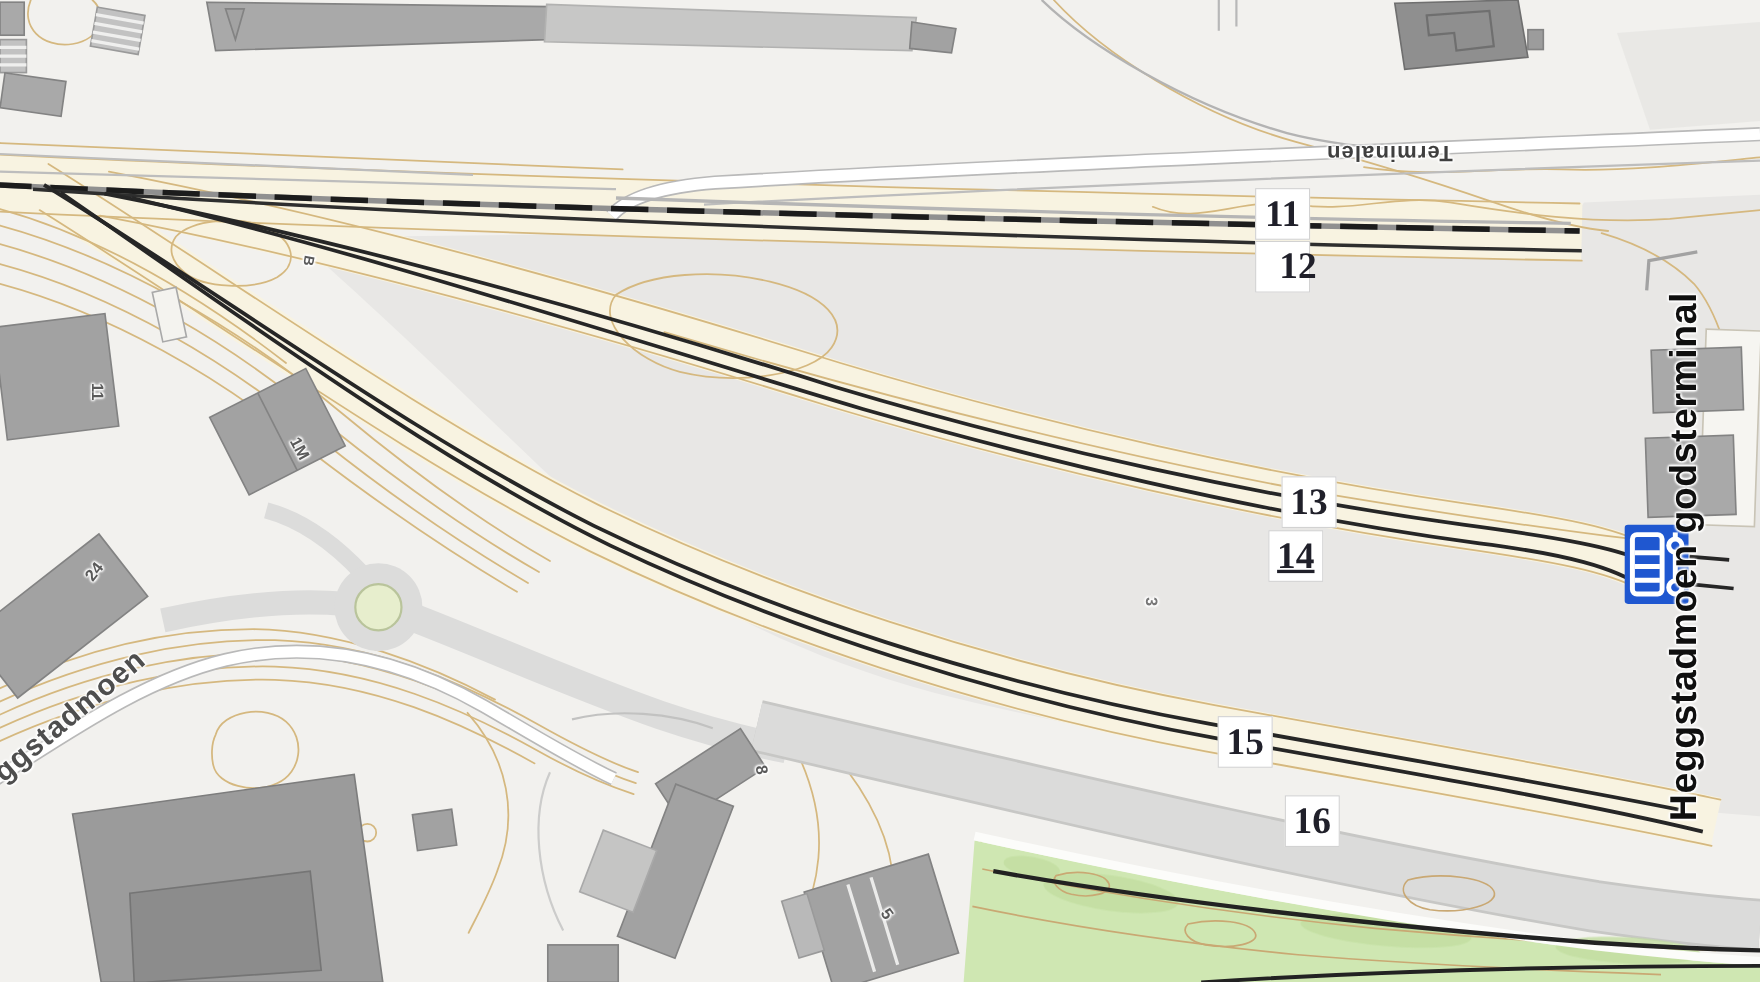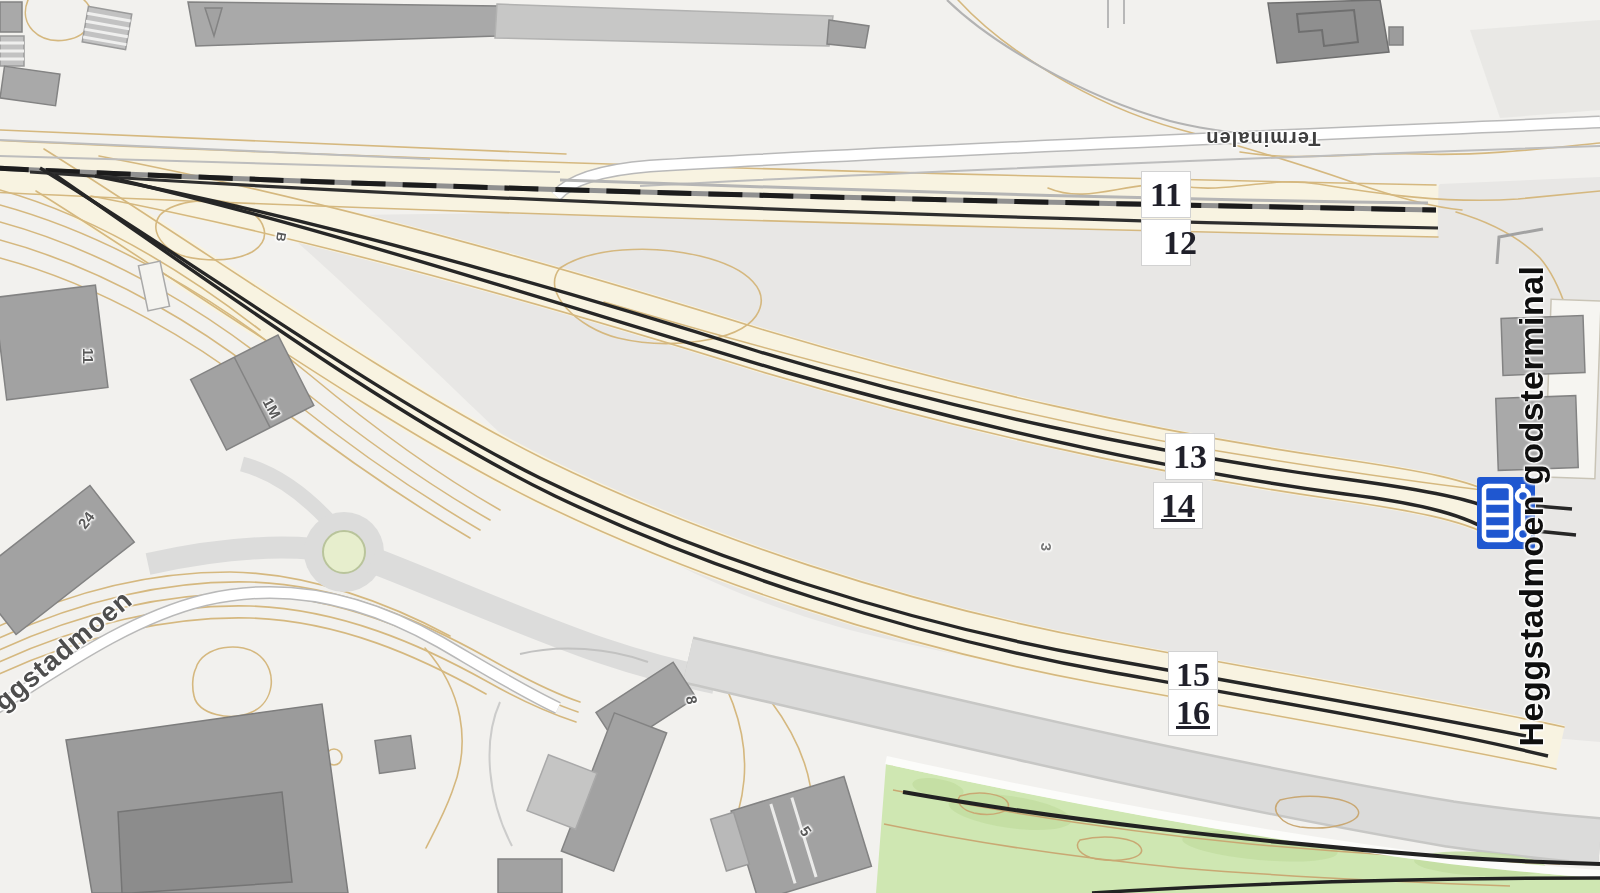--- a/index.html
+++ b/index.html
@@ -193,22 +193,22 @@
     <line x1="46" y1="7" x2="46" y2="65" stroke="#ffffff" stroke-width="4.5"></line>
     <circle cx="46" cy="19" r="6" fill="#1f57d0" stroke="#ffffff" stroke-width="4.5"></circle>
     <circle cx="46" cy="57" r="6" fill="#1f57d0" stroke="#ffffff" stroke-width="4.5"></circle>
   </g>
 </svg>
 
 <div class="tlabel" style="left:1141px;top:171px;">11</div>
 <div class="tlabel" style="left:1141px;top:219px;padding-left:28px;">12</div>
 <div class="tlabel" style="left:1153px;top:433px;margin-left:12px;">13</div>
 <div class="tlabel" style="left:1153px;top:482px;text-decoration:underline;">14</div>
-<div class="tlabel" style="left:1168px;top:651px;">15</div>
-<div class="tlabel" style="left:1168px;top:689px;text-decoration:underline;">16</div>
+<div class="tlabel" style="left:1107px;top:651px;">15</div>
+<div class="tlabel" style="left:1168px;top:723px;">16</div>
 
 <div id="lbl-terminalen" class="street halo">Terminalen</div>
 <div id="lbl-heggstadmoen" class="street halo">ggstadmoen</div>
 <div id="lbl-godsterminal" class="halo">Heggstadmoen godsterminal</div>
 
 <div class="bnum halo" style="left:88px;top:356px;transform:translate(-50%,-50%) rotate(90deg);">11</div>
 <div class="bnum halo" style="left:281px;top:237px;font-size:13px;transform:translate(-50%,-50%) rotate(100deg);">B</div>
 <div class="bnum halo" style="left:272px;top:408px;transform:translate(-50%,-50%) rotate(62deg);">1M</div>
 <div class="bnum halo" style="left:86px;top:520px;transform:translate(-50%,-50%) rotate(-52deg);">24</div>
 <div class="bnum halo" style="left:692px;top:700px;transform:translate(-50%,-50%) rotate(80deg);">8</div>

